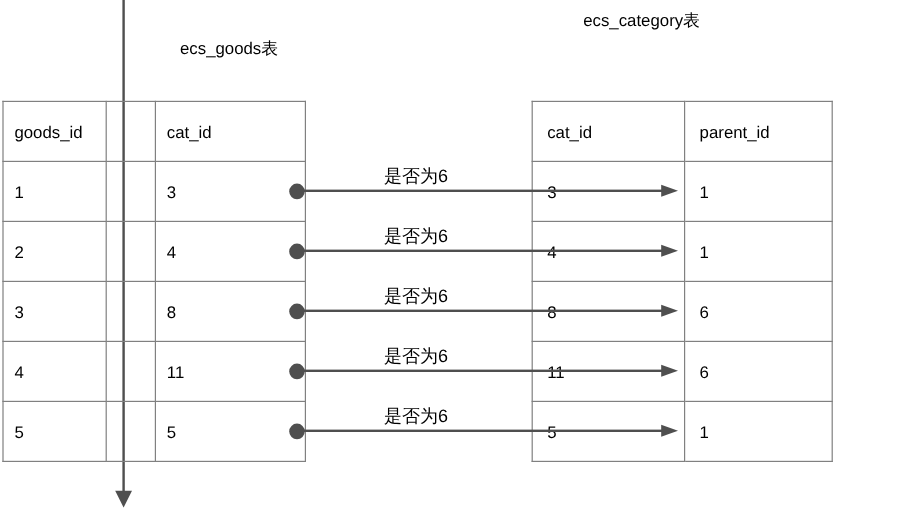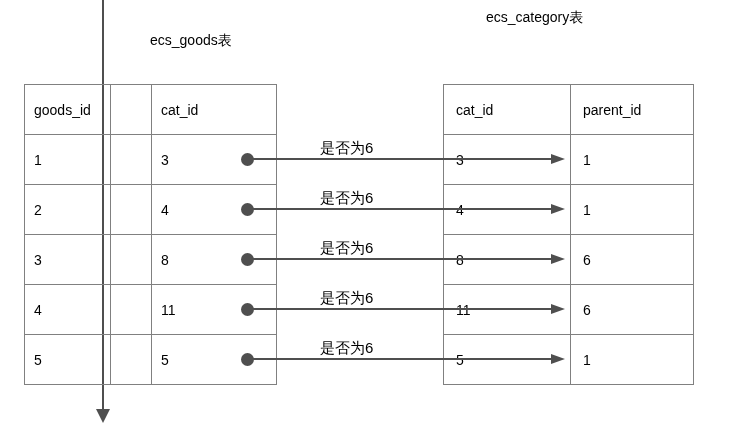--- a/index.html
+++ b/index.html
@@ -80,21 +80,21 @@
 <body>
 
 <div class="canvas">
 
   <div class="vline"></div>
   <div class="vhead"></div>
 
   <div class="title" style="left:150px; top:32px;">ecs_goods表</div>
   <div class="title" style="left:472px; top:9px;margin-left:14px;">ecs_category表</div>
 
-  <div class="tbl" style="left:24px; top:84px;">
+  <div class="tbl" style="left:2px; top:84px;">
     <table>
       <colgroup>
           <col style="width:86px">
           <col style="width:41px">
           <col style="width:125px">
         </colgroup>
       <tbody>
           <tr>
         <td>goods_id</td>
         <td></td>

